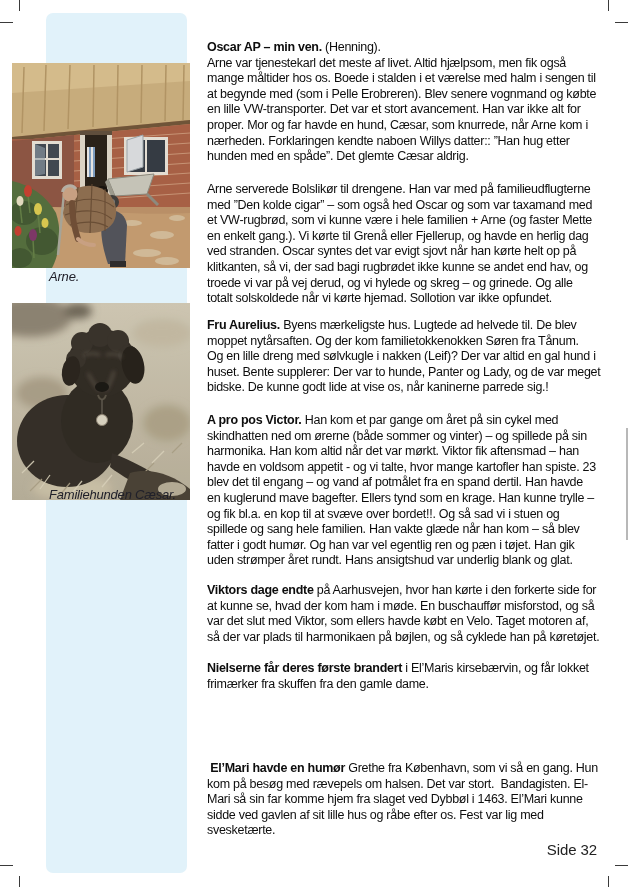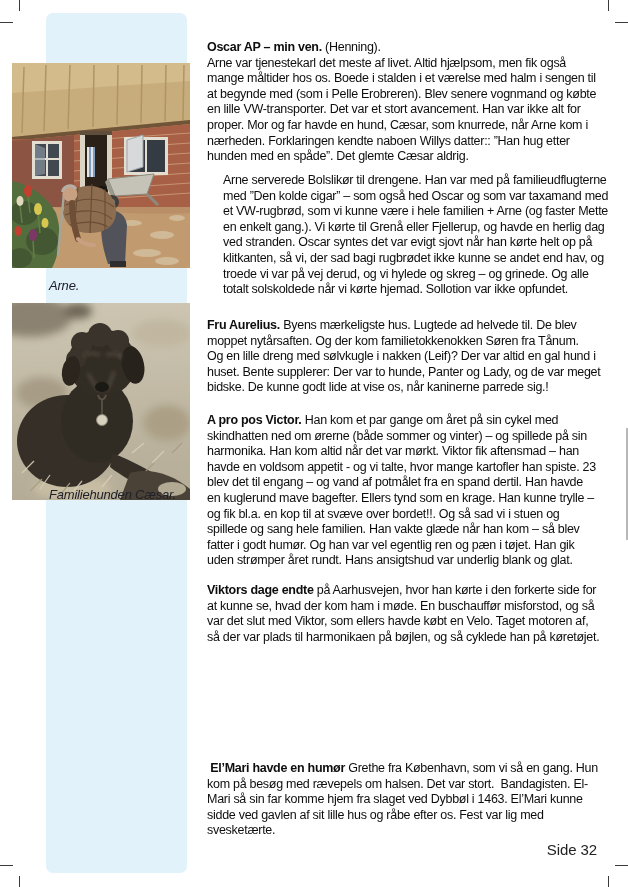--- a/index.html
+++ b/index.html
@@ -132,21 +132,21 @@
           <line x1="80" y1="121" x2="78" y2="170"></line>
           <line x1="93" y1="126" x2="93" y2="168"></line>
       </g>
       <circle cx="58" cy="131" r="7.5" fill="#c9a184"></circle>
       <path d="M50.5,129 A7.5,7.5 0 0 1 64,126" fill="none" stroke="#b5b0a8" stroke-width="3"></path>
       <path d="M60,140 C60,152 62,164 66,176" stroke="#6b4a34" stroke-width="6" fill="none" stroke-linecap="round"></path>
       <path d="M66,176 C70,180 76,182 82,182" stroke="#c9a184" stroke-width="4" fill="none" stroke-linecap="round"></path>
       <rect x="0" y="0" width="178" height="205" fill="#c8a05a" opacity="0.05"></rect>
     </svg>
   </div>
-  <div class="caption" style="top:278px;">Arne.</div>
+  <div class="caption" style="top:269px;">Arne.</div>
 
   <div class="photo" style="top:303px;height:197px;">
     <svg width="178" height="197" viewBox="0 0 178 197">
       <defs>
         <filter id="blur4">
             <feGaussianBlur stdDeviation="4"></feGaussianBlur>
           </filter>
         <filter id="blur2">
             <feGaussianBlur stdDeviation="2"></feGaussianBlur>
           </filter>
@@ -216,21 +216,21 @@
 
   <p class="textcol-para" style="top:40px;"><b>Oscar AP – min ven.</b><span> (Henning).
 Arne var tjenestekarl det meste af livet. Altid hjælpsom, men fik også
 mange måltider hos os. Boede i stalden i et værelse med halm i sengen til
 at begynde med (som i Pelle Erobreren). Blev senere vognmand og købte
 en lille VW-transporter. Det var et stort avancement. Han var ikke alt for
 proper. Mor og far havde en hund, Cæsar, som knurrede, når Arne kom i
 nærheden. Forklaringen kendte naboen Willys datter:: ”Han hug etter
 hunden med en spåde”. Det glemte Cæsar aldrig.</span></p>
 
-  <p class="textcol-para" style="top:173px;margin-left:16px;"><b></b><span>Arne serverede Bolslikør til drengene. Han var med på familieudflugterne
+  <p class="textcol-para" style="top:182px;"><b></b><span>Arne serverede Bolslikør til drengene. Han var med på familieudflugterne
 med ”Den kolde cigar” – som også hed Oscar og som var taxamand med
 et VW-rugbrød, som vi kunne være i hele familien + Arne (og faster Mette
 en enkelt gang.). Vi kørte til Grenå eller Fjellerup, og havde en herlig dag
 ved stranden. Oscar syntes det var evigt sjovt når han kørte helt op på
 klitkanten, så vi, der sad bagi rugbrødet ikke kunne se andet end hav, og
 troede vi var på vej derud, og vi hylede og skreg – og grinede. Og alle
 totalt solskoldede når vi kørte hjemad. Sollotion var ikke opfundet.</span></p>
 
   <p class="textcol-para" style="top:318px;"><b>Fru Aurelius.</b><span> Byens mærkeligste hus. Lugtede ad helvede til. De blev
 moppet nytårsaften. Og der kom familietokkenokken Søren fra Tånum.
@@ -247,20 +247,22 @@
 og fik bl.a. en kop til at svæve over bordet!!. Og så sad vi i stuen og
 spillede og sang hele familien. Han vakte glæde når han kom – så blev
 fatter i godt humør. Og han var vel egentlig ren og pæn i tøjet. Han gik
 uden strømper året rundt. Hans ansigtshud var underlig blank og glat.</span></p>
 
   <p class="textcol-para" style="top:583px;"><b>Viktors dage endte</b><span> på Aarhusvejen, hvor han kørte i den forkerte side for
 at kunne se, hvad der kom ham i møde. En buschauffør misforstod, og så
 var det slut med Viktor, som ellers havde købt en Velo. Taget motoren af,
 så der var plads til harmonikaen på bøjlen, og så cyklede han på køretøjet.</span></p>
 
+  <p class="textcol-para" style="top:661px;"><b>Nielserne får deres første brandert</b><span> i El’Maris kirsebærvin, og får lokket
+frimærker fra skuffen fra den gamle dame.</span></p>
 
 
   <p class="textcol-para" style="top:761px;"><b> El’Mari havde en humør</b><span> Grethe fra København, som vi så en gang. Hun
 kom på besøg med rævepels om halsen. Det var stort.  Bandagisten. El-
 Mari så sin far komme hjem fra slaget ved Dybbøl i 1463. El’Mari kunne
 sidde ved gavlen af sit lille hus og råbe efter os. Fest var lig med
 svesketærte.</span></p>
 
   <div class="page-number">Side 32</div>
 

